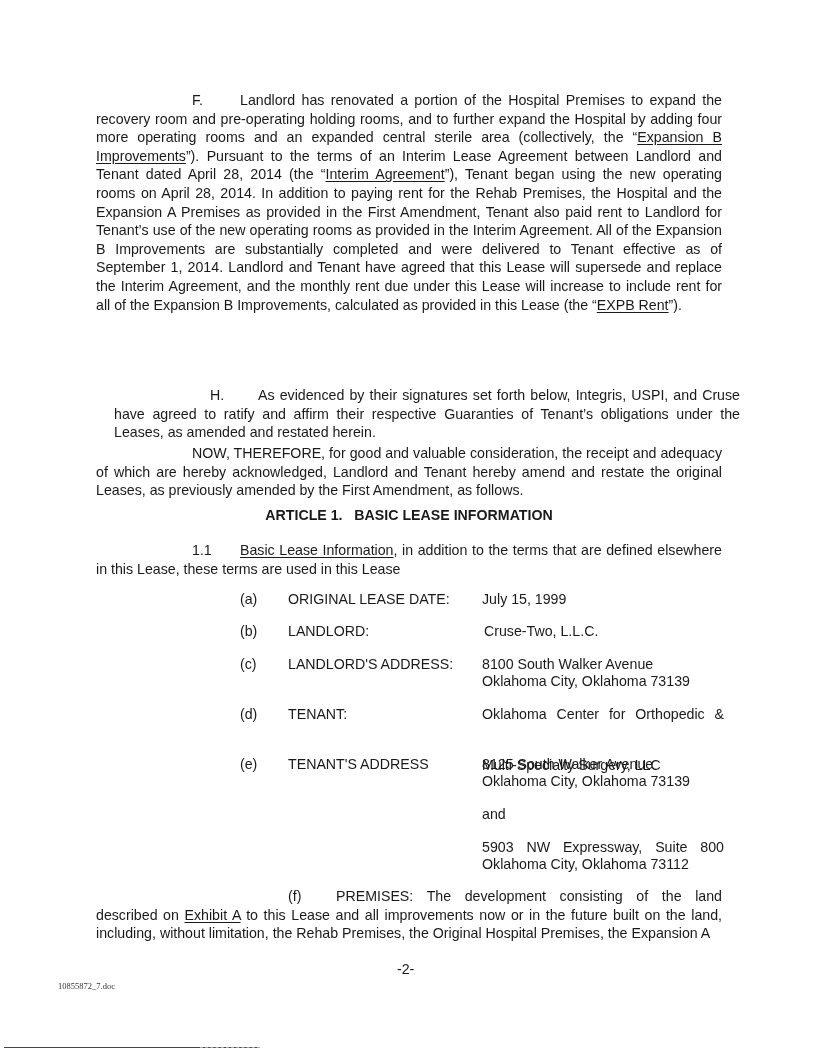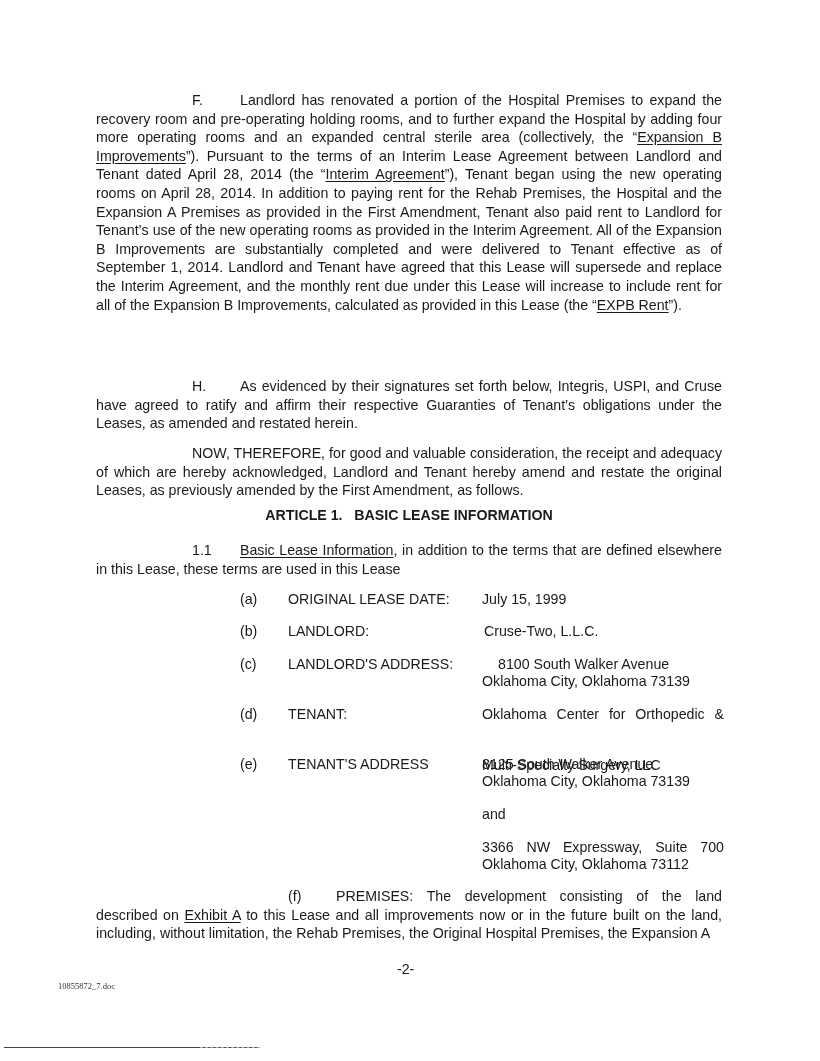--- a/index.html
+++ b/index.html
@@ -25,52 +25,52 @@
     .rule.faint { left: 200px; width: 60px; border-top: 1px dashed #aaa; }
   </style>
 </head>
 <body>
 
 <div class="page">
 
   <div class="para" style="top:91px;"><span class="indent"></span><span class="letter">F.</span><span>Landlord has renovated a portion of the Hospital Premises to expand the recovery room and pre-operating holding rooms, and to further expand the Hospital by adding four more operating rooms and an expanded central sterile area (collectively, the “</span><u>Expansion B Improvements</u><span>”).  Pursuant to the terms of an Interim Lease Agreement between Landlord and Tenant dated April 28, 2014 (the “</span><u>Interim Agreement</u><span>”), Tenant began using the new operating rooms on April 28, 2014.  In addition to paying rent for the Rehab Premises, the Hospital and the Expansion A Premises as provided in the First Amendment, Tenant also paid rent to Landlord for Tenant’s use of the new operating rooms as provided in the Interim Agreement.  All of the Expansion B Improvements are substantially completed and were delivered to Tenant effective as of September 1, 2014.  Landlord and Tenant have agreed that this Lease will supersede and replace the Interim Agreement, and the monthly rent due under this Lease will increase to include rent for all of the Expansion B Improvements, calculated as provided in this Lease (the “</span><u>EXPB Rent</u><span>”).</span></div>
 
 
-  <div class="para" style="top:377px;"><span class="indent"></span><span class="letter">H.</span><span>As evidenced by their signatures set forth below, Integris, USPI, and Cruse have agreed to ratify and affirm their respective Guaranties of Tenant’s obligations under the Leases, as amended and restated herein.</span></div>
+  <div class="para" style="top:386px;margin-left:18px;"><span class="indent"></span><span class="letter">H.</span><span>As evidenced by their signatures set forth below, Integris, USPI, and Cruse have agreed to ratify and affirm their respective Guaranties of Tenant’s obligations under the Leases, as amended and restated herein.</span></div>
 
   <div class="para" style="top:444px;"><span class="indent" style="width:96px"></span><span>NOW, THEREFORE, for good and valuable consideration, the receipt and adequacy of which are hereby acknowledged, Landlord and Tenant hereby amend and restate the original Leases, as previously amended by the First Amendment, as follows.</span></div>
 
   <div class="heading" style="white-space:pre;">ARTICLE 1.   BASIC LEASE INFORMATION</div>
 
   <div class="para" style="top:541px;"><span class="indent"></span><span class="letter">1.1</span><u>Basic Lease Information</u><span>, in addition to the terms that are defined elsewhere in this Lease, these terms are used in this Lease</span></div>
 
   <div class="row c-letter" style="top:590px;">(a)</div>
   <div class="row c-label" style="top:590px;">ORIGINAL LEASE DATE:</div>
   <div class="row c-value" style="top:590px;">July 15, 1999</div>
 
   <div class="row c-letter" style="top:622px;">(b)</div>
   <div class="row c-label" style="top:622px;">LANDLORD:</div>
   <div class="row c-value2" style="top:622px;">Cruse-Two, L.L.C.</div>
 
   <div class="row c-letter" style="top:655px;">(c)</div>
   <div class="row c-label" style="top:655px;">LANDLORD'S ADDRESS:</div>
-  <div class="row c-value" style="top:655px;margin-left:16px;">8100 South Walker Avenue</div>
+  <div class="row c-value" style="top:655px;">8100 South Walker Avenue</div>
   <div class="row c-value" style="top:672px;">Oklahoma City, Oklahoma  73139</div>
 
   <div class="row c-letter" style="top:705px;">(d)</div>
   <div class="row c-label" style="top:705px;">TENANT:</div>
   <div class="row c-value" style="top:705px; width:242px; text-align:justify; text-align-last:justify;">Oklahoma Center for Orthopedic &amp;</div>
   <div class="row c-value" style="top:756px;">Multi-Specialty Surgery, LLC</div>
 
   <div class="row c-letter" style="top:755px;">(e)</div>
   <div class="row c-label" style="top:755px;">TENANT'S ADDRESS</div>
   <div class="row c-value" style="top:755px;">8125 South Walker Avenue</div>
   <div class="row c-value" style="top:772px;">Oklahoma City, Oklahoma 73139</div>
   <div class="row c-value" style="top:805px;">and</div>
-  <div class="row c-value" style="top:838px; width:242px; text-align:justify; text-align-last:justify;">3366 NW Expressway, Suite 700</div>
+  <div class="row c-value" style="top:838px; width:242px; text-align:justify; text-align-last:justify;">5903 NW Expressway, Suite 800</div>
   <div class="row c-value" style="top:855px;">Oklahoma City, Oklahoma 73112</div>
 
   <div class="para" style="top:887px;"><span class="indent" style="width:192px"></span><span class="letter">(f)</span><span>PREMISES:  The development consisting of the land described on </span><u>Exhibit A</u><span> to this Lease and all improvements now or in the future built on the land, including, without limitation, the  Rehab Premises, the Original Hospital Premises, the Expansion A</span></div>
 
   <div class="pagenum">
       <span>-2-</span>
     </div>
   <div class="docid">10855872_7.doc</div>
   <div class="rule"></div>
   <div class="rule faint"></div>

